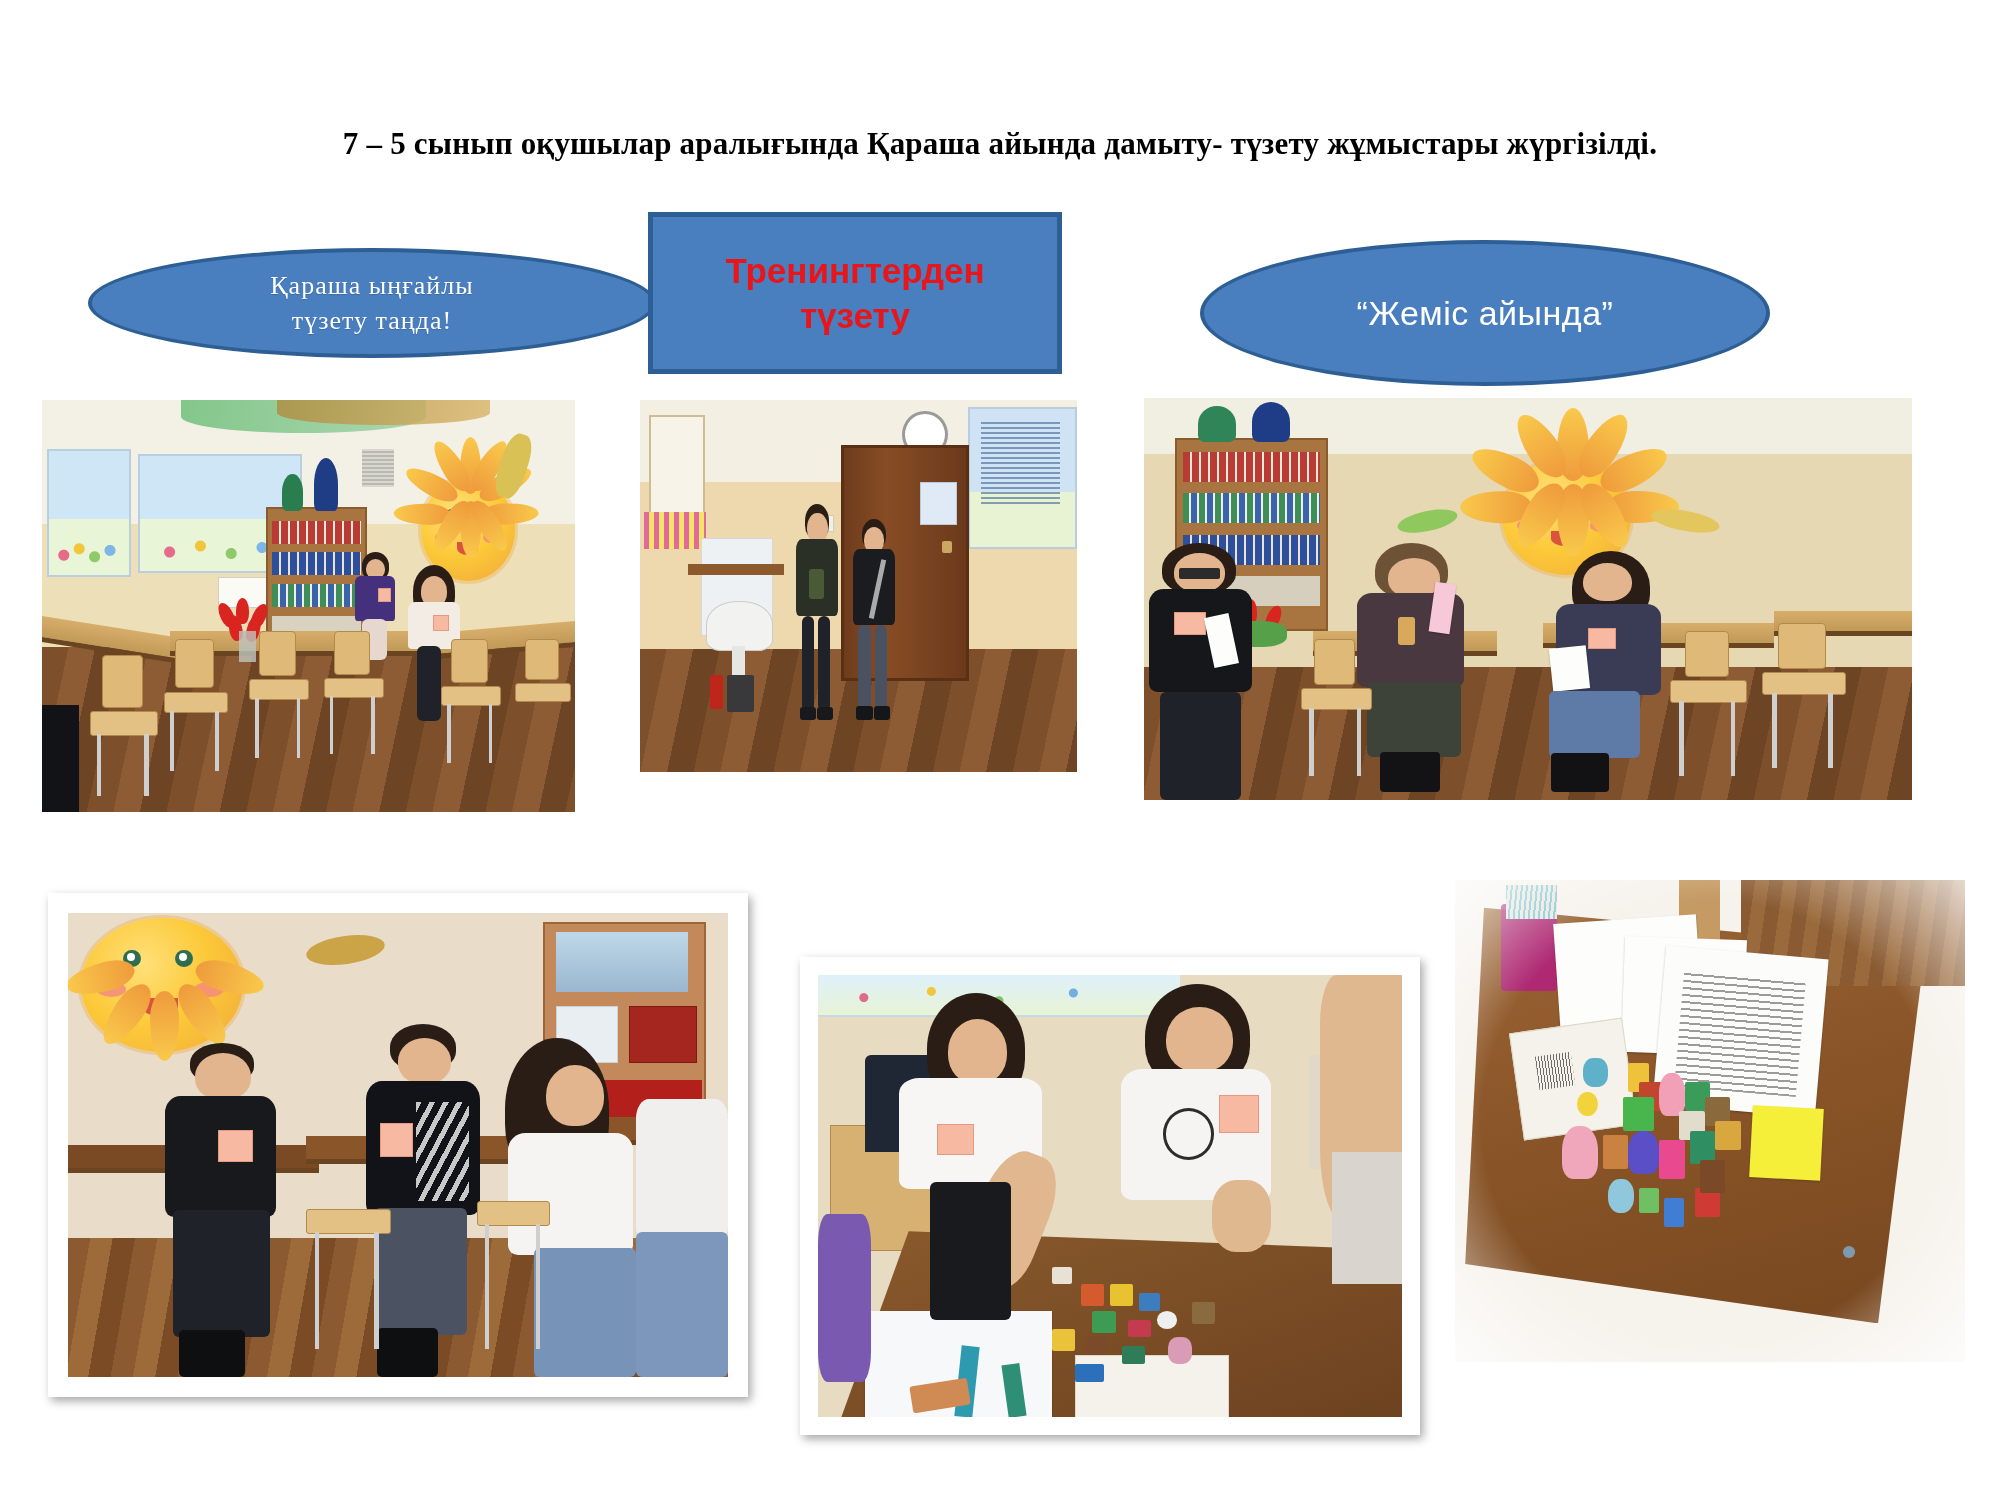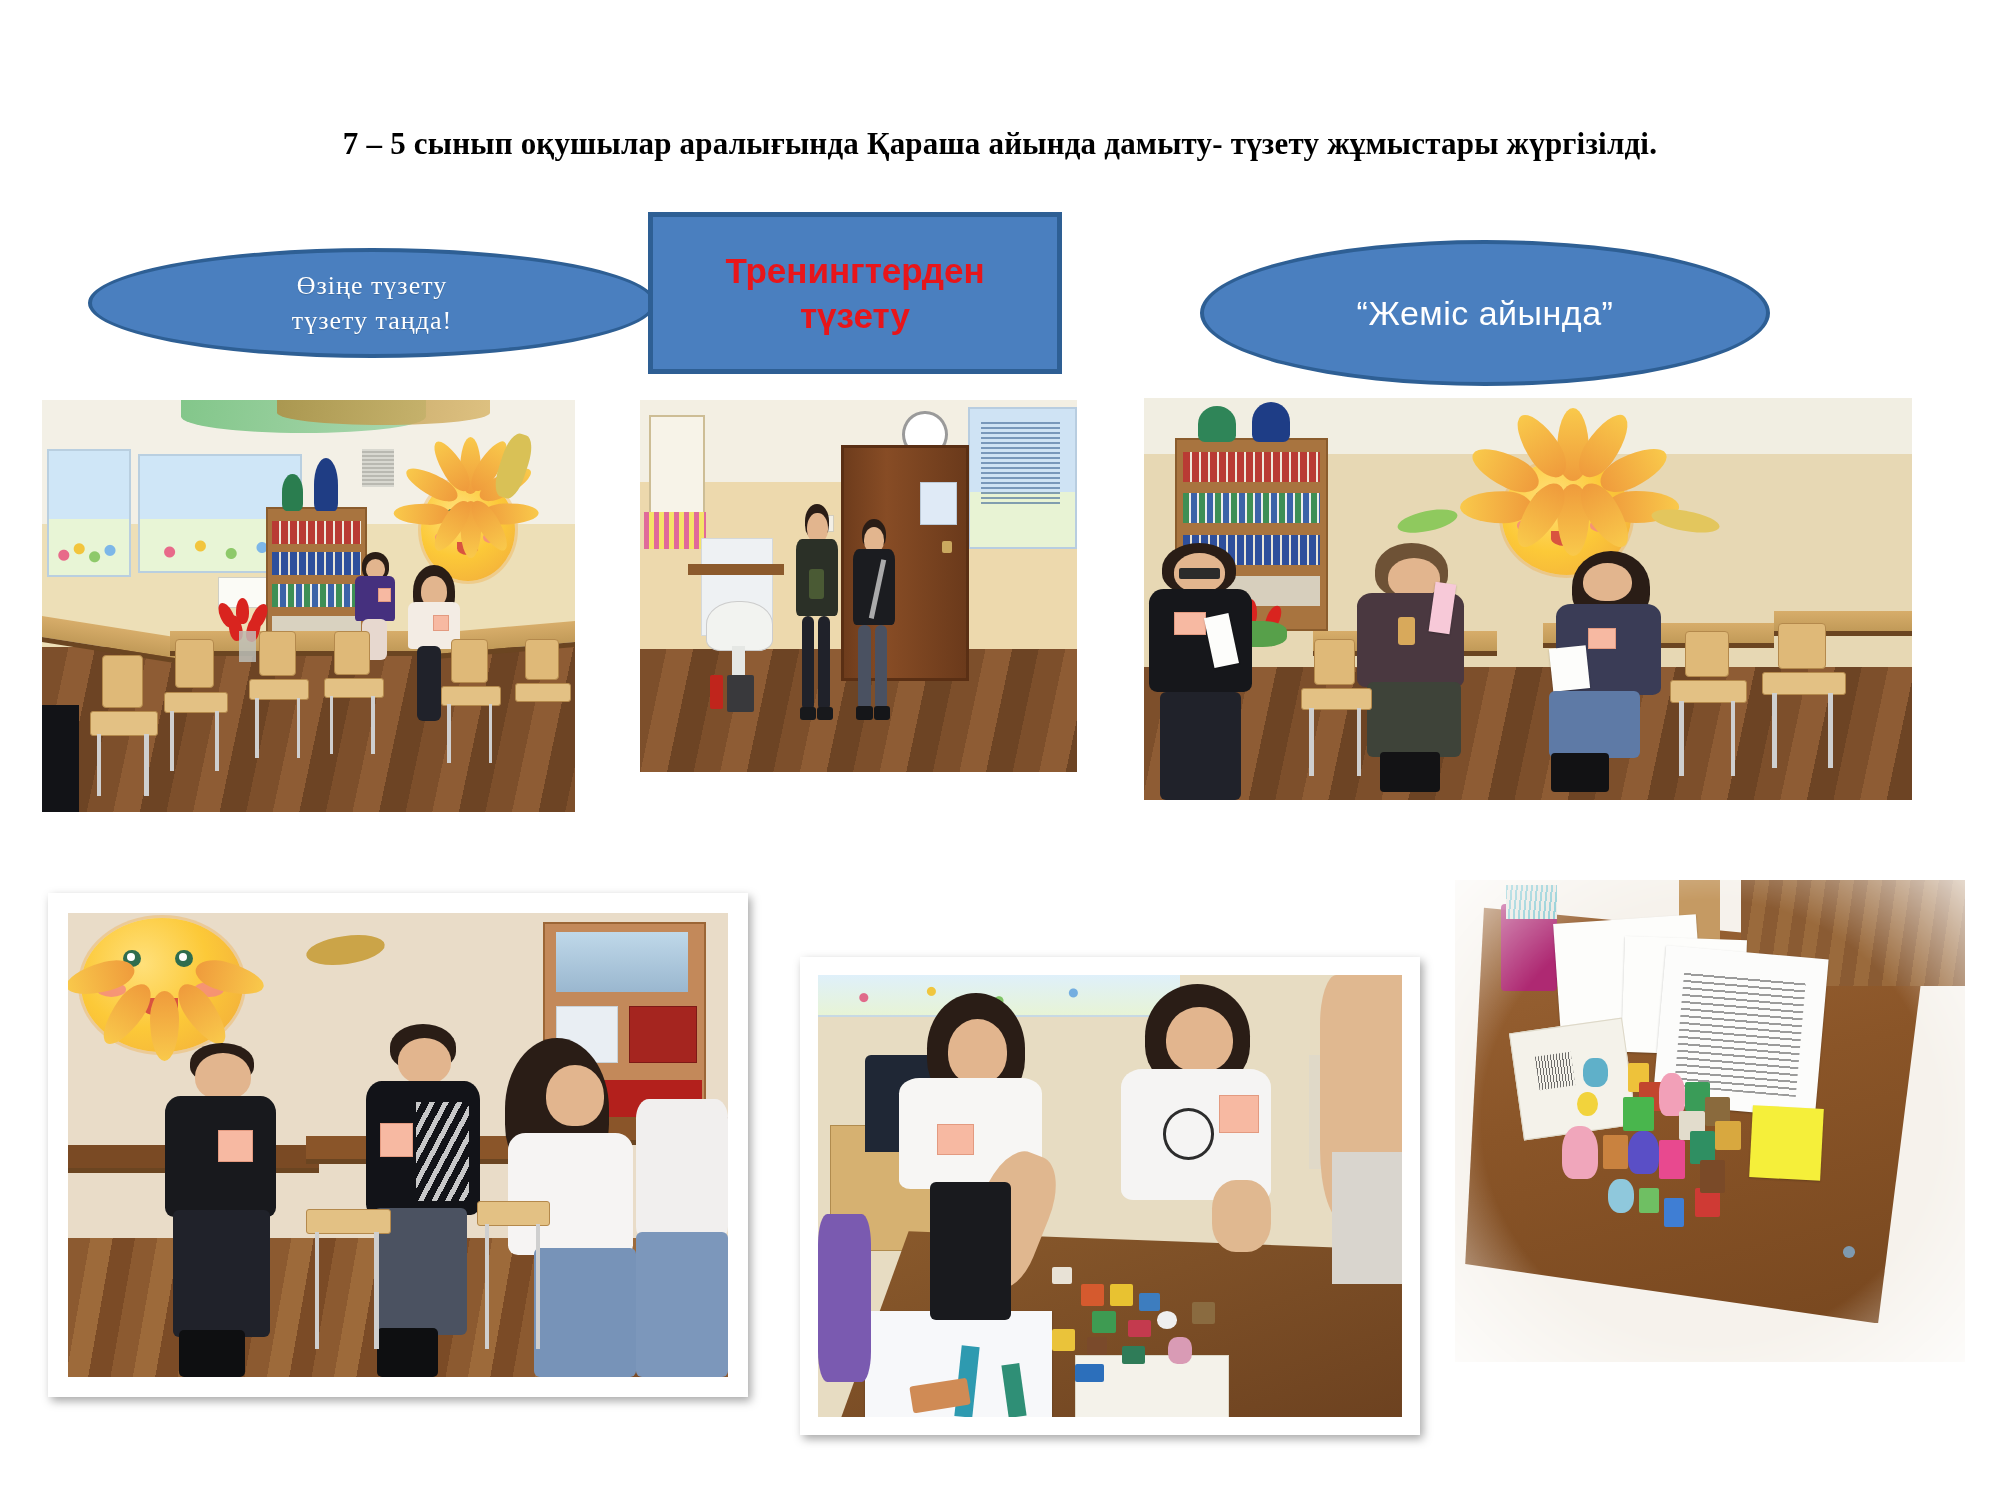--- a/index.html
+++ b/index.html
@@ -138,21 +138,21 @@
 </style>
 </head>
 <body>
 
 <div class="slide">
 
   <div class="slide-title">7 – 5 сынып оқушылар аралығында Қараша айында  дамыту- түзету жұмыстары жүргізілді.</div>
 
   <div class="callout-ellipse" id="callout-left">
     <div class="txt">
-      <span>Өзіңе  түзету</span><br>
+      <span>Қараша  ыңғайлы</span><br>
       <span>түзету  таңда!</span>
     </div>
   </div>
 
   <div id="callout-center">
     <div class="txt">
       <span>Тренингтерден</span><br>
       <span>түзету</span>
     </div>
   </div>

